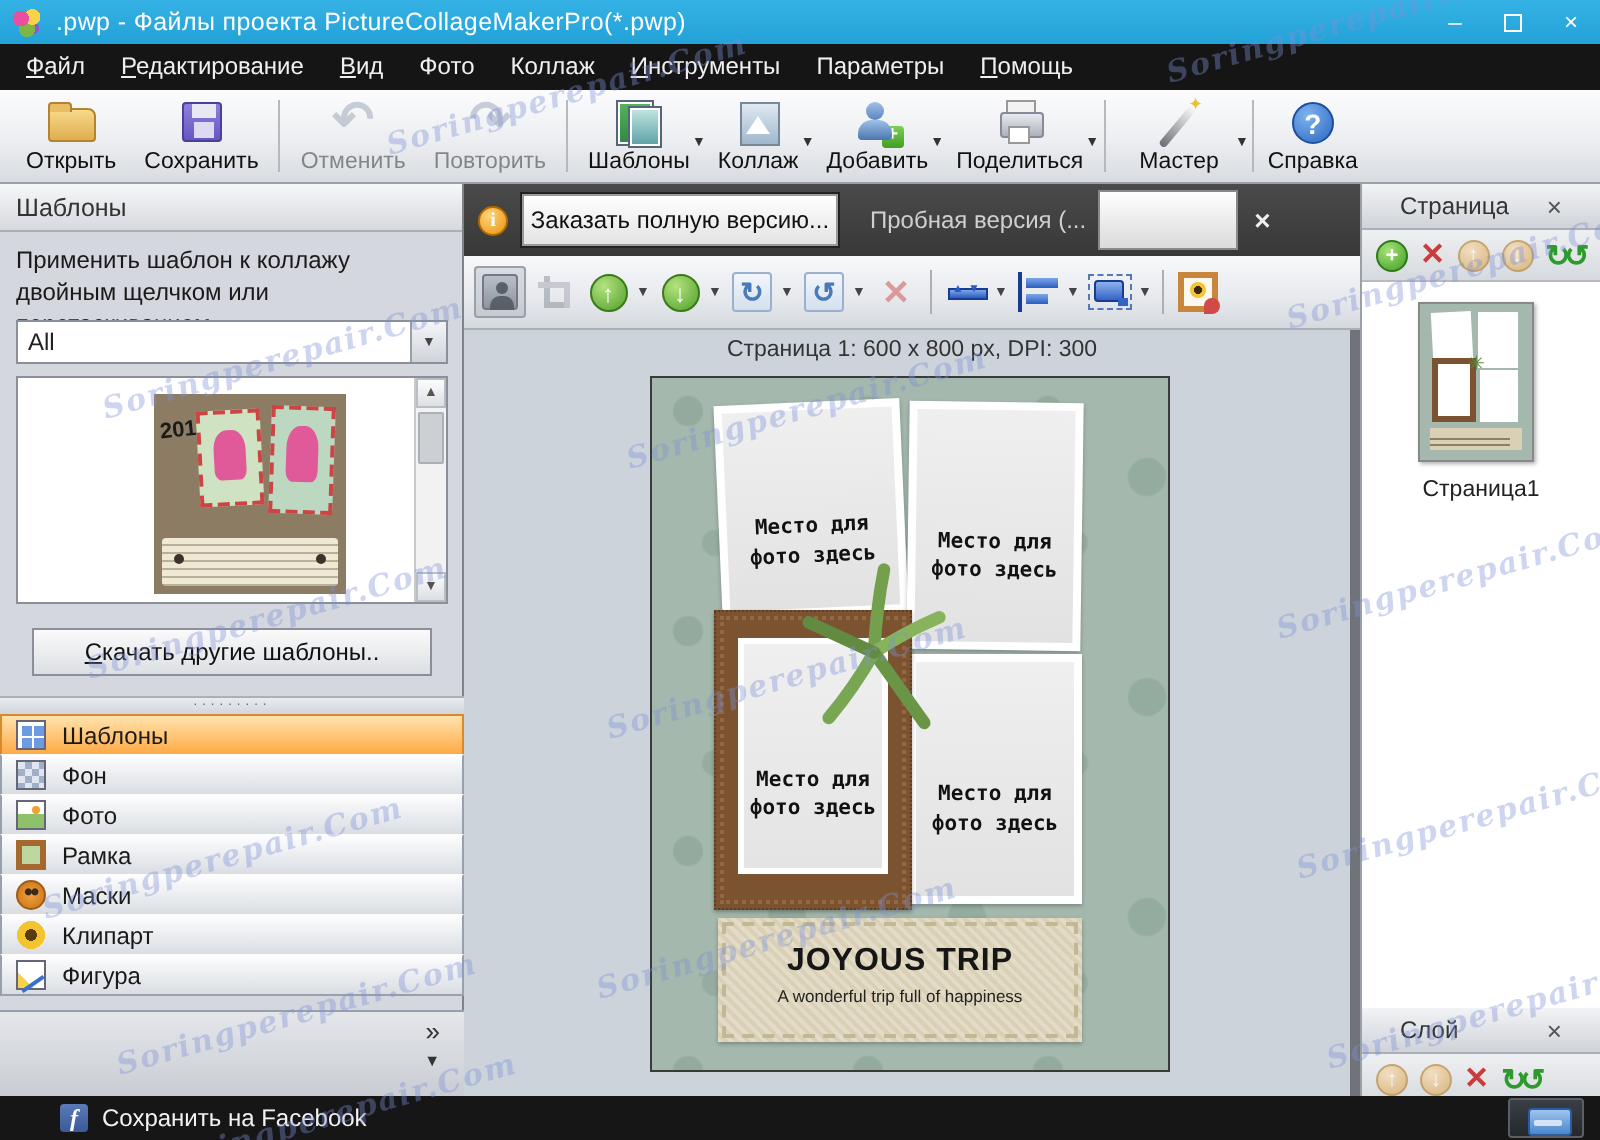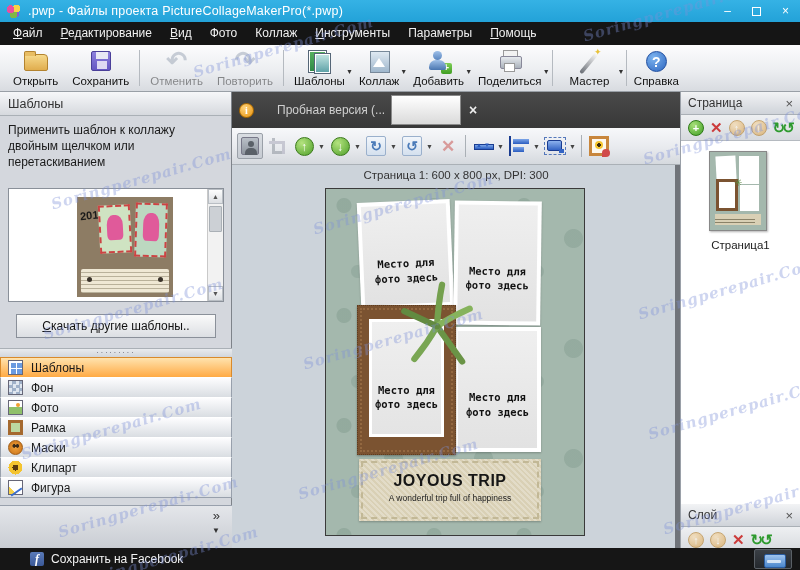--- a/index.html
+++ b/index.html
@@ -154,21 +154,21 @@
   .stamp .inner { position:absolute; left:11px; top:13px; right:11px; bottom:17px; background:linear-gradient(#efefef,#e4e4e4); border:3px solid #fff; display:flex; align-items:center; justify-content:center; }
   .stamp .ph-text { margin-top:55%; }
   .star { position:absolute; left:72px; top:92px; width:78px; height:88px; z-index:3; }
   .label { position:absolute; left:33px; top:270px; width:182px; height:62px; background:#d9d0b5; outline:2px dashed #c2b896; outline-offset:-4px;
     background-image:repeating-linear-gradient(45deg, rgba(255,255,255,.25) 0 2px, transparent 2px 4px); text-align:center; box-shadow:0 1px 2px rgba(0,0,0,.25); }
   .label .t1 { font-size:16px; font-weight:bold; letter-spacing:.5px; color:#161616; margin-top:13px; }
   .label .t2 { font-size:8.5px; color:#222; margin-top:3px; }
 
   
   .rightbar { position:absolute; left:680px; top:92px; width:120px; height:456px; background:#d4d7dd; border-left:1px solid #9aa0a8; }
-  .rp-header { height:23px; background:linear-gradient(#f2f3f5,#cfd3d9); border-bottom:1px solid #aab0b6; display:flex; align-items:center; padding:0 7px; font-size:12px; color:#333; }
+  .rp-header { height:23px; background:linear-gradient(#f2f3f5,#cfd3d9); border-bottom:1px solid #aab0b6; display:flex; align-items:center; padding:0 19px; font-size:12px; color:#333; }
   .rp-header .x { margin-left:auto; color:#555; font-size:13px; }
   .rp-tools { height:26px; background:linear-gradient(#eef0f2,#d6d9de); border-bottom:1px solid #b5bac0; display:flex; align-items:center; gap:6px; padding-left:7px; }
   .sc { width:16px; height:16px; border-radius:50%; color:#fff; font-size:11px; font-weight:bold; text-align:center; line-height:15px; flex:none; }
   .sc.green { background:radial-gradient(circle at 35% 30%, #a8e07a, #3f9e23); border:1px solid #2e7a16; }
   .sc.orange { background:radial-gradient(circle at 35% 30%, #f7d9a8, #d89a3a); border:1px solid #b07820; opacity:.6; }
   .sc-x { color:#cc3b3b; font-size:15px; font-weight:bold; flex:none; line-height:16px; }
   .sc-swap { color:#2e9a2e; font-size:15px; font-weight:bold; flex:none; letter-spacing:-3px; }
   .rp-list { background:#fff; position:relative; }
   .page-list { height:363px; }
   .pageThumb { position:absolute; left:28px; top:10px; width:58px; height:80px; background:#a4b8ad; border:1px solid #888; box-shadow:1px 1px 2px rgba(0,0,0,.3); }
@@ -279,20 +279,24 @@
     <div class="tb-ic">
         <div class="ic-help">?</div>
       </div>
     <span class="lbl">Справка</span>
   </div>
 </div>
 
 <div class="sidebar">
   <div class="panel-header">Шаблоны</div>
   <div class="side-desc">Применить шаблон к коллажу двойным щелчком или перетаскиванием</div>
+  <div class="dropdown">
+    <span class="val">All</span>
+    <span class="btn">▼</span>
+  </div>
   <div class="tmpl-list">
     <div class="tmpl-thumb">
       <span class="tt-year">2015</span>
       <div class="tt-photo1">
           <i></i>
         </div>
       <div class="tt-photo2">
           <i></i>
         </div>
       <div class="tt-cal"></div>
@@ -337,20 +341,21 @@
   </div>
   <div class="cat-overflow">
     <span class="chev">»</span>
     <span class="arr">▼</span>
   </div>
 </div>
 
 <div class="main">
   <div class="trial">
     <div class="info-ic">i</div>
+    <div class="order-btn">Заказать полную версию...</div>
     <div class="trial-text">Пробная версия (...</div>
     <div class="trial-box"></div>
     <div class="trial-close">×</div>
   </div>
 
   <div class="edit-toolbar">
     <div class="eb pressed">
         <span class="pe-person"></span>
       </div>
     <div class="eb">

